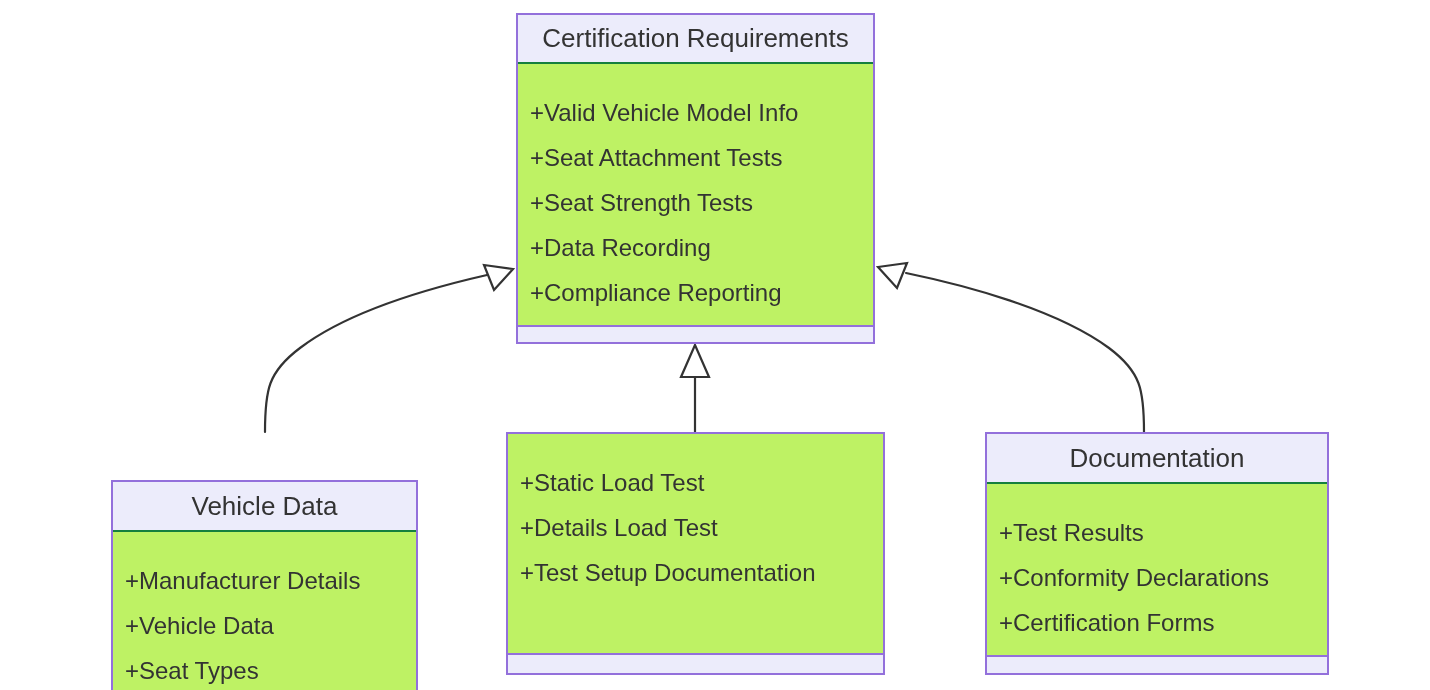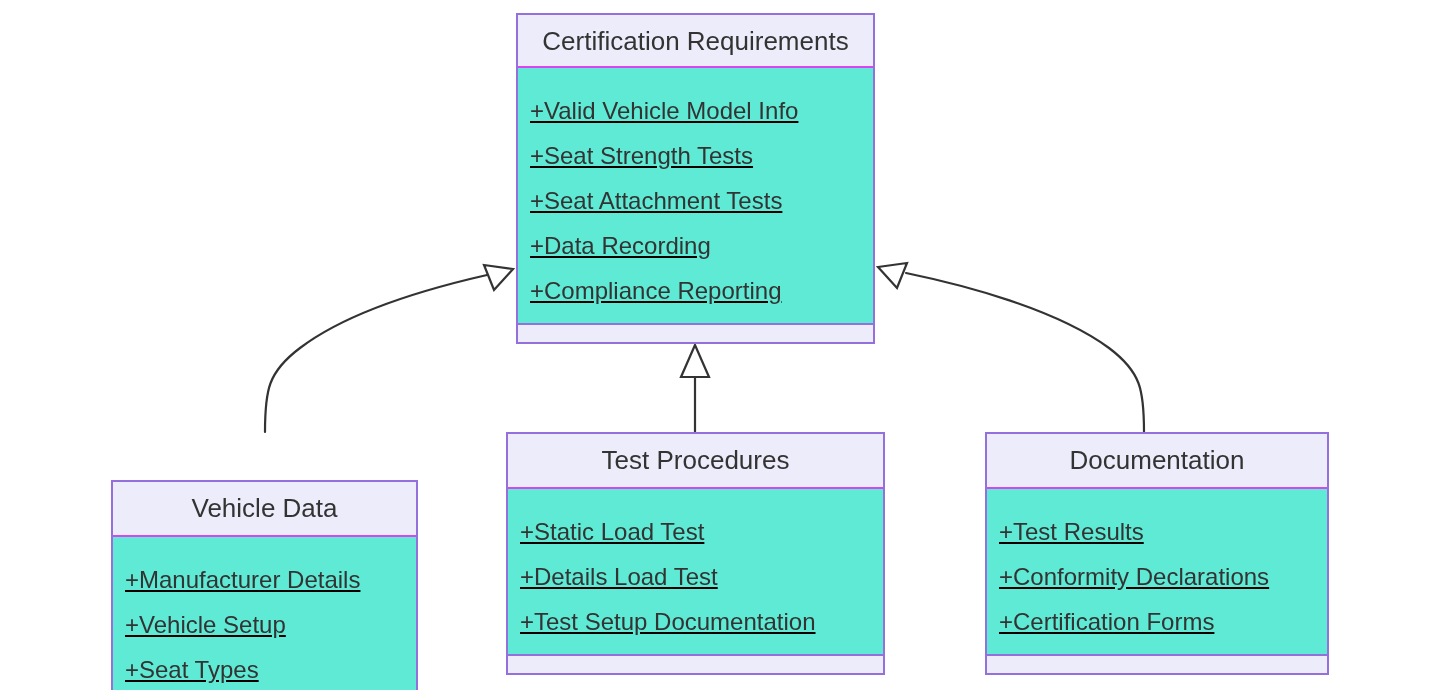--- a/index.html
+++ b/index.html
@@ -35,33 +35,32 @@
     display: flex;
     flex-direction: column;
   }
   .uml-title {
     box-sizing: border-box;
     width: 100%;
     text-align: center;
     color: #333333;
     font-size: 26px;
     line-height: 1;
-    border-bottom: 2px solid #d946ef;
+    border-bottom: 2px solid #15803d;
     display: flex;
     align-items: center;
     justify-content: center;
     background: #ECECFB;
   }
   .uml-attrs {
     box-sizing: border-box;
     flex: 1 1 auto;
-    padding: 20px 0 10px 12px;
-    background: #5eead4;
+    padding: 26px 0 10px 12px;
+    background: #bef264;
     border-bottom: 2px solid #9370DB;
-    text-decoration: underline;
   }
   .uml-attr {
     color: #333333;
     font-size: 24px;
     line-height: 45px;
     white-space: nowrap;
   }
   .uml-methods {
     box-sizing: border-box;
     height: 18px;
@@ -107,40 +106,39 @@
     <g>
       <path d="M 1144 432 C 1144 390 1141 372 1109 348 C 1056 309 964 285 906 273" fill="none" stroke="#333333" stroke-width="2.2" stroke-linecap="round"></path>
       <polygon points="878,267 907,263 897,288" fill="#ffffff" stroke="#333333" stroke-width="2.2" stroke-linejoin="miter"></polygon>
     </g>
   </svg>
 
   <div class="uml-class" id="box-certification-requirements">
     <div class="uml-title">Certification Requirements</div>
     <div class="uml-attrs">
       <div class="uml-attr">+Valid Vehicle Model Info</div>
+      <div class="uml-attr">+Seat Attachment Tests</div>
       <div class="uml-attr">+Seat Strength Tests</div>
-      <div class="uml-attr">+Seat Attachment Tests</div>
       <div class="uml-attr">+Data Recording</div>
       <div class="uml-attr">+Compliance Reporting</div>
     </div>
     <div class="uml-methods"></div>
   </div>
 
   <div class="uml-class" id="box-vehicle-data">
     <div class="uml-title">Vehicle Data</div>
     <div class="uml-attrs">
       <div class="uml-attr">+Manufacturer Details</div>
-      <div class="uml-attr">+Vehicle Setup</div>
+      <div class="uml-attr">+Vehicle Data</div>
       <div class="uml-attr">+Seat Types</div>
     </div>
     <div class="uml-methods"></div>
   </div>
 
   <div class="uml-class" id="box-test-procedures">
-    <div class="uml-title">Test Procedures</div>
     <div class="uml-attrs">
       <div class="uml-attr">+Static Load Test</div>
       <div class="uml-attr">+Details Load Test</div>
       <div class="uml-attr">+Test Setup Documentation</div>
     </div>
     <div class="uml-methods"></div>
   </div>
 
   <div class="uml-class" id="box-documentation">
     <div class="uml-title">Documentation</div>

